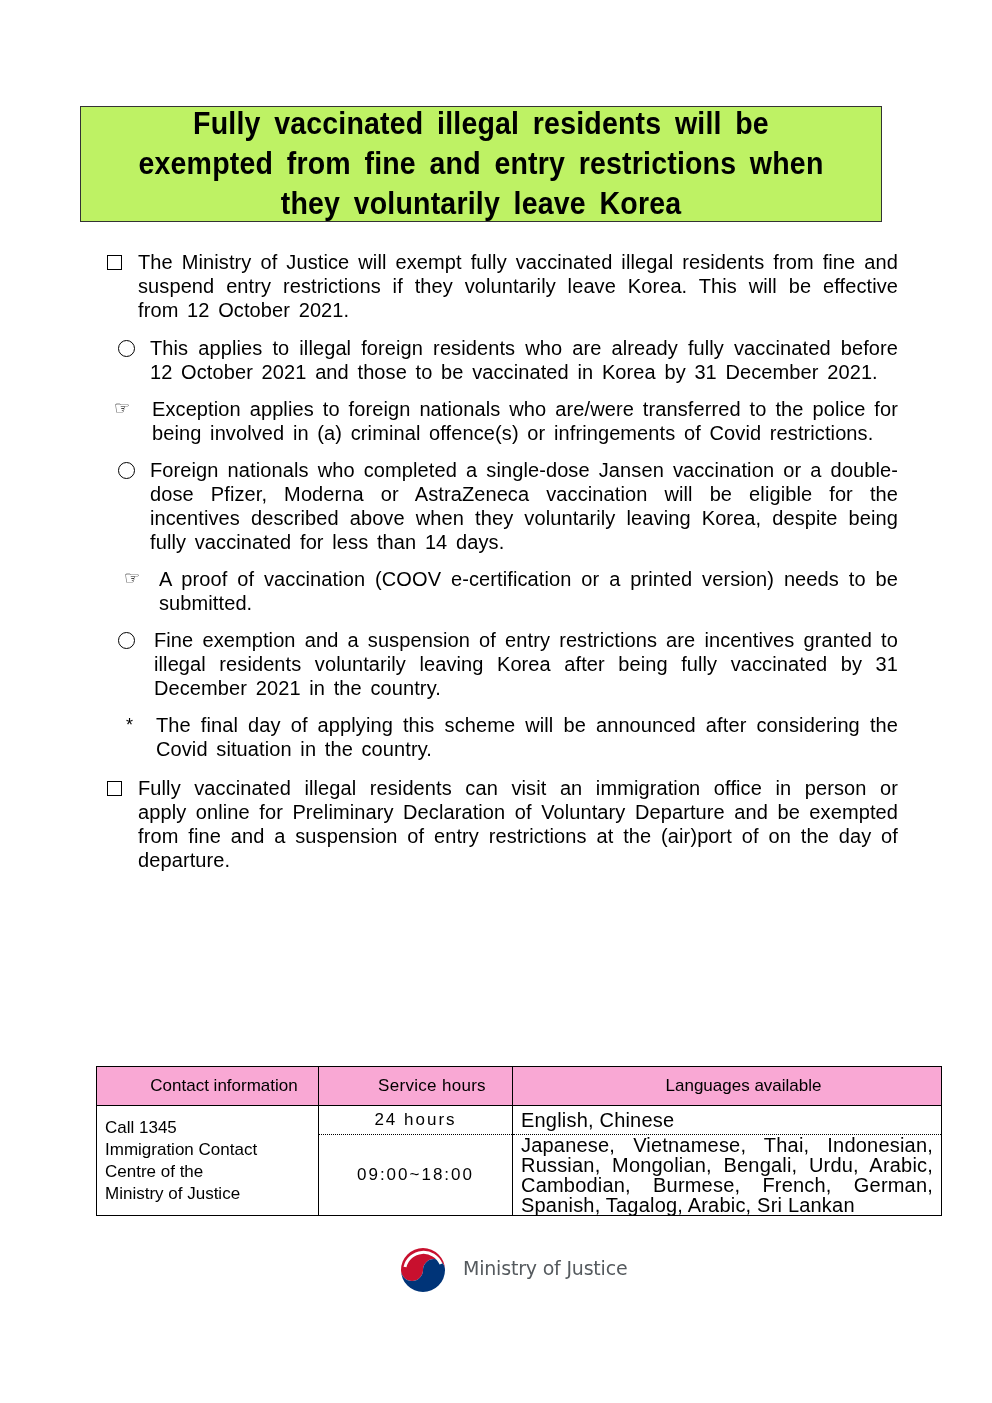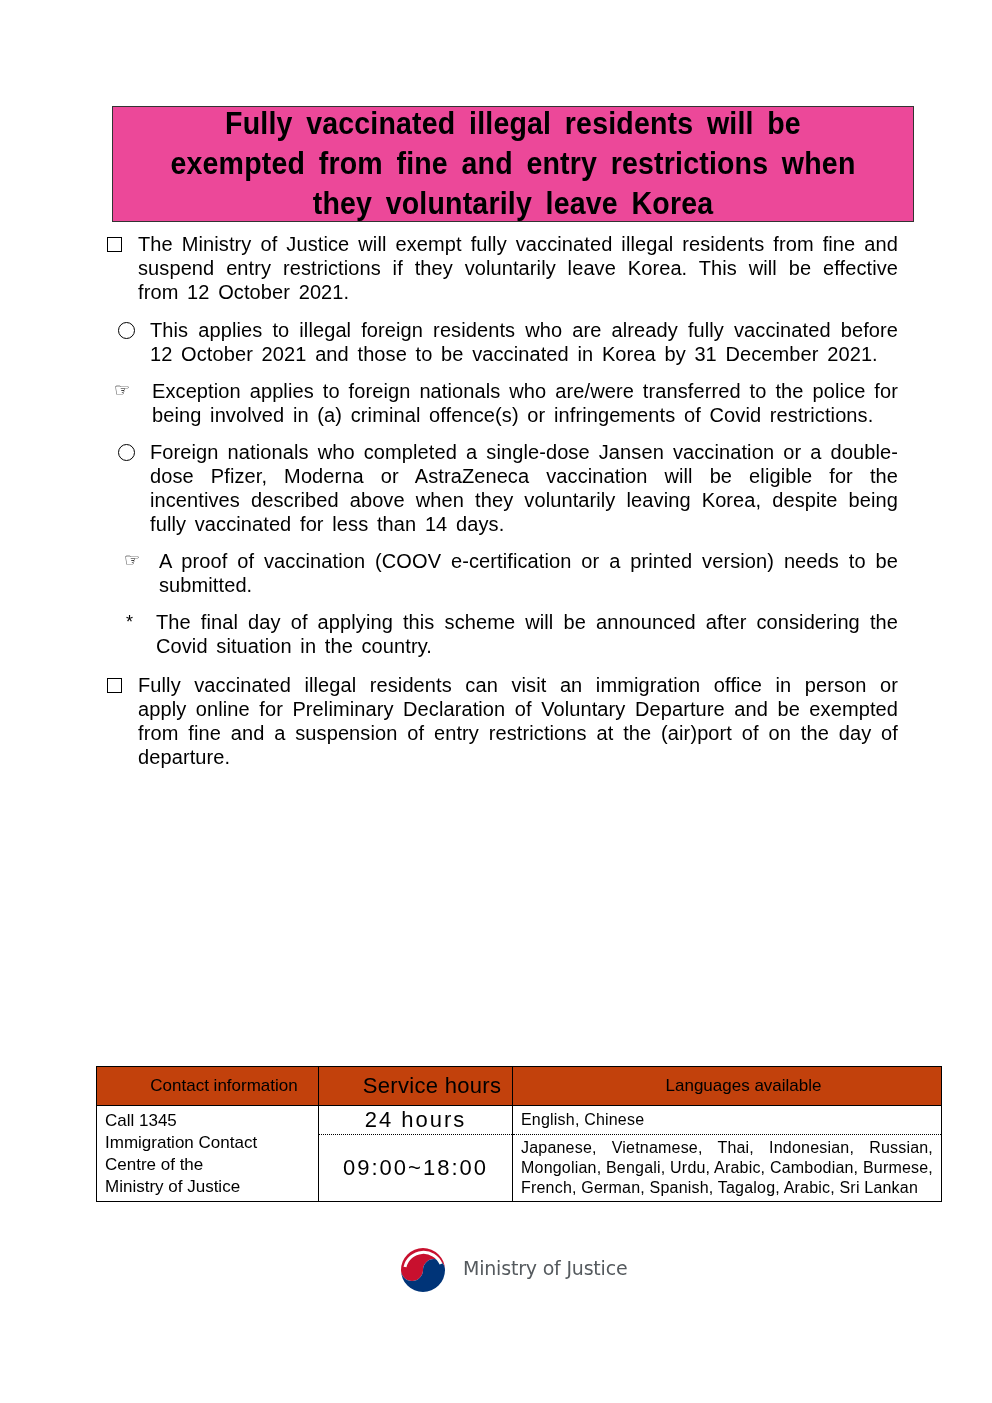--- a/index.html
+++ b/index.html
@@ -1,45 +1,45 @@
 <!DOCTYPE html>
 <html><head>
 <meta charset="utf-8">
 <style>
   html, body { margin: 0; padding: 0; background: #ffffff; }
   body { width: 992px; height: 1403px; position: relative; overflow: hidden;
          font-family: "Liberation Sans", sans-serif; color: #000; }
-  .title-box { position: absolute; left: 112px; top: 106px; width: 802px; height: 116px;
-               background: #ec4899; border: 1px solid #333; box-sizing: border-box;
+  .title-box { position: absolute; left: 80px; top: 106px; width: 802px; height: 116px;
+               background: #bef264; border: 1px solid #333; box-sizing: border-box;
                display: flex; align-items: center; justify-content: center; text-align: center; }
   .title { font-family: "Liberation Sans", sans-serif; font-weight: bold; font-size: 31px;
            line-height: 40px; letter-spacing: 0.2px; word-spacing: 6px; margin: 0; padding: 0 20px;
            transform: scaleX(0.92); }
-  .body-text { position: absolute; left: 104px; top: 232px; width: 794px; }
+  .body-text { position: absolute; left: 104px; top: 250px; width: 794px; }
   .item { position: relative; font-size: 20px; line-height: 24px; text-align: justify;
           word-spacing: 3px; letter-spacing: 0.1px; }
   .item .marker { position: absolute; left: 0; top: 0; display: inline-block; }
   .item .txt { display: block; }
   .lvl1 { padding-left: 34px; margin-bottom: 14px; }
   .lvl1 .marker { left: 3px; top: 5px; width: 15px; height: 15px; border: 1.3px solid #000; box-sizing: border-box; }
   .lvl2 { padding-left: 46px; margin-bottom: 13px; margin-left: 0; }
   .lvl2 .marker { left: 14px; top: 4px; width: 17px; height: 17px; border: 1.3px solid #000; border-radius: 50%; box-sizing: border-box; }
   .note { padding-left: 48px; margin-bottom: 13px; }
   .note .marker { left: 10px; top: -1px; font-size: 18px; font-family: "DejaVu Sans", sans-serif; }
   .note2 { padding-left: 55px; margin-bottom: 13px; }
   .note2 .marker { left: 20px; top: -1px; font-size: 18px; font-family: "DejaVu Sans", sans-serif; }
   .star { padding-left: 52px; margin-bottom: 15px; }
   .star .marker { left: 22px; top: 0px; font-size: 18px; }
   table.contact { position: absolute; left: 96px; top: 1066px; width: 846px; border-collapse: collapse;
                   font-family: "Liberation Sans", sans-serif; font-size: 17px; }
   table.contact th, table.contact td { border: 1px solid #000; padding: 0 8px; }
-  table.contact th { background: #c2410c; font-weight: normal; height: 38px; text-align: center; padding-left: 41px; }
+  table.contact th { background: #f9a8d4; font-weight: normal; height: 38px; text-align: center; padding-left: 41px; }
   .c1 { width: 172px; text-align: left; line-height: 22px; }
-  .c2 { width: 144px; text-align: center; letter-spacing: 2px; font-size: 22px; }
-  .c3 { text-align: justify; line-height: 20px; font-size: 16px; letter-spacing: 0.2px; }
+  .c2 { width: 144px; text-align: center; letter-spacing: 2px; font-size: 17px; }
+  .c3 { text-align: justify; line-height: 20px; font-size: 20px; letter-spacing: 0.2px; }
   tr.r1 td.c2, tr.r1 td.c3 { border-bottom: 1px dotted #000; height: 28px; }
   tr.r2 td.c2, tr.r2 td.c3 { border-top: 1px dotted #000; height: 66px; }
   .c3.just { text-align-last: left; }
   .logo { position: absolute; left: 395px; top: 1240px; display: flex; align-items: center; }
   .logo-text { font-family: "DejaVu Sans", sans-serif; font-size: 19px; color: #555a5e; margin-left: 12px; letter-spacing: -0.2px; }
 </style>
 </head>
 <body>
 
 <div class="title-box">
@@ -59,20 +59,24 @@
     <span class="marker">☞</span>
     <span class="txt">Exception applies to foreign nationals who are/were transferred to the police for being involved in (a) criminal offence(s) or infringements of Covid restrictions.</span>
   </div>
   <div class="item lvl2">
     <span class="marker"></span>
     <span class="txt">Foreign nationals who completed a single-dose Jansen vaccination or a double-dose Pfizer, Moderna or AstraZeneca vaccination will be eligible for the incentives described above when they voluntarily leaving Korea, despite being fully vaccinated for less than 14 days.</span>
   </div>
   <div class="item note2">
     <span class="marker">☞</span>
     <span class="txt">A proof of vaccination (COOV e-certification or a printed version) needs to be submitted.</span>
+  </div>
+  <div class="item lvl2" style="padding-left:50px;">
+    <span class="marker"></span>
+    <span class="txt">Fine exemption and a suspension of entry restrictions are incentives granted to illegal residents voluntarily leaving Korea after being fully vaccinated by 31 December 2021 in the country.</span>
   </div>
   <div class="item star">
     <span class="marker">*</span>
     <span class="txt">The final day of applying this scheme will be announced after considering the Covid situation in the country.</span>
   </div>
   <div class="item lvl1" style="margin-top:0;">
     <span class="marker"></span>
     <span class="txt">Fully vaccinated illegal residents can visit an immigration office in person or apply online for Preliminary Declaration of Voluntary Departure and be exempted from fine and a suspension of entry restrictions at the (air)port of on the day of departure.</span>
   </div>
 </div>

